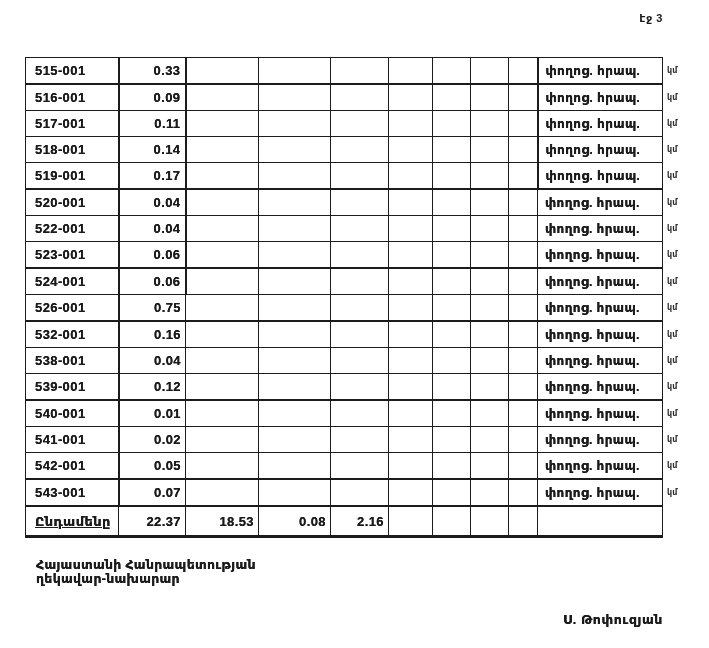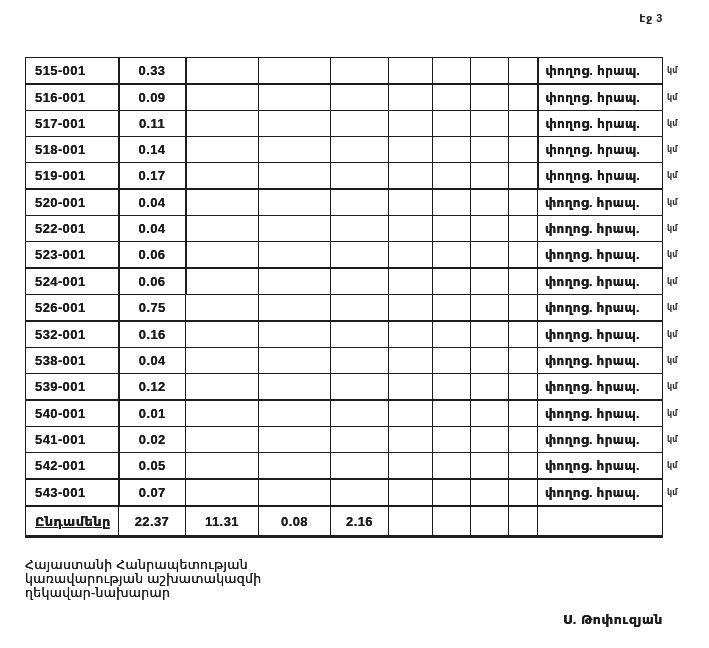--- a/index.html
+++ b/index.html
@@ -19,21 +19,21 @@
     border-collapse:collapse;table-layout:fixed;
   }
   .scan-table td{
     border:1px solid #1c1c1c;
     height:25px;padding:0 4px;
     font-size:13px;font-weight:700;letter-spacing:0.4px;
     white-space:nowrap;overflow:hidden;
     text-shadow:0 0 0.5px #1b1b1b;
   }
   .scan-table td.code{padding-left:9px;text-align:left;border-right-width:2px;}
-  .scan-table td.val{text-align:center;}
+  .scan-table td.val{text-align:right;}
   .scan-table td.cat{font-size:12px;padding-left:7px;text-align:left;}
   .scan-table td.unit-cell{
     border:none !important;background:transparent;
     font-size:8px;font-weight:700;color:#2e2e2e;
     padding-left:4px;text-shadow:none;letter-spacing:0;
   }
   
   .scan-table tr:nth-child(1) td:not(.unit-cell),
   .scan-table tr:nth-child(5) td:not(.unit-cell),
   .scan-table tr:nth-child(8) td:not(.unit-cell),
@@ -43,22 +43,22 @@
   .scan-table tr:nth-child(18) td:not(.unit-cell){border-bottom-width:2px;}
   .scan-table tr:nth-child(-n+9) td.val{border-right-width:2px;}
   .scan-table tr:nth-child(-n+5) td.cat{border-left-width:2px;}
   .scan-table tr.total-row td:not(.unit-cell){
     height:28px;border-top-width:2px;border-bottom-width:3px;
   }
   .scan-table tr.total-row td.label{
     padding-left:9px;text-align:left;text-decoration:underline;
   }
   .footer-left{
-    position:absolute;left:25px;top:558px;
-    font-size:12.5px;font-weight:400;line-height:14px;letter-spacing:0.3px;
+    position:absolute;left:36px;top:558px;
+    font-size:12.5px;font-weight:700;line-height:14px;letter-spacing:0.3px;
     text-shadow:0 0 0.5px #1b1b1b;
   }
   .signature{
     position:absolute;right:46px;top:582px;
     font-size:12.5px;font-weight:700;letter-spacing:0.6px;
     text-shadow:0 0 0.5px #1b1b1b;
     margin-top:30px;
   }
 </style>
 </head>
@@ -298,32 +298,31 @@
         <td></td>
         <td></td>
         <td></td>
         <td></td>
         <td class="cat">փողոց. հրապ.</td>
         <td class="unit-cell">կմ</td>
       </tr>
       <tr class="total-row">
         <td class="label">Ընդամենը</td>
         <td class="val">22.37</td>
-        <td class="val">11.31</td>
+        <td class="val">18.53</td>
         <td class="val">0.08</td>
         <td class="val">2.16</td>
         <td></td>
         <td></td>
         <td></td>
         <td></td>
         <td class="cat"></td>
         <td class="unit-cell"></td>
       </tr>
     </tbody>
 </table>
 
 <div class="footer-left">
   <div>Հայաստանի Հանրապետության</div>
-  <div>կառավարության աշխատակազմի</div>
   <div>ղեկավար-նախարար</div>
 </div>
 
 <div class="signature">Ս. Թոփուզյան</div>
 
 </body></html>

